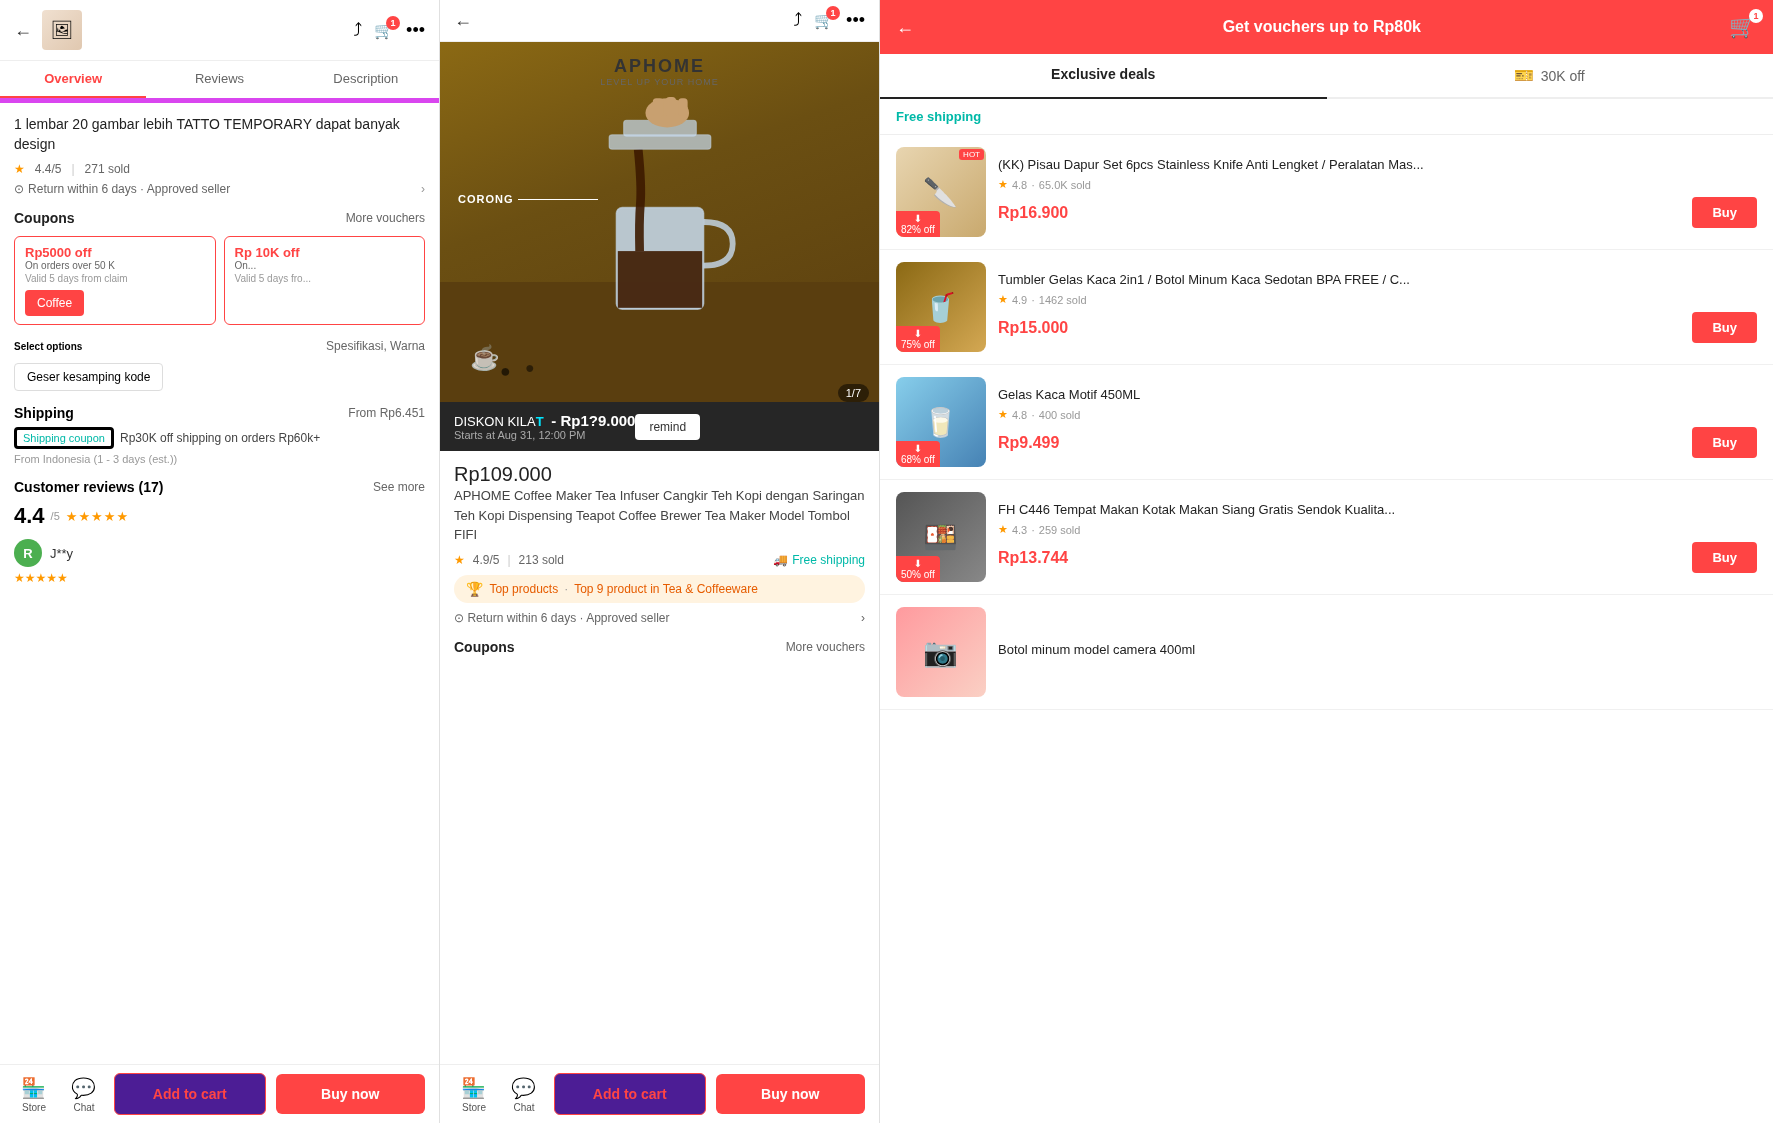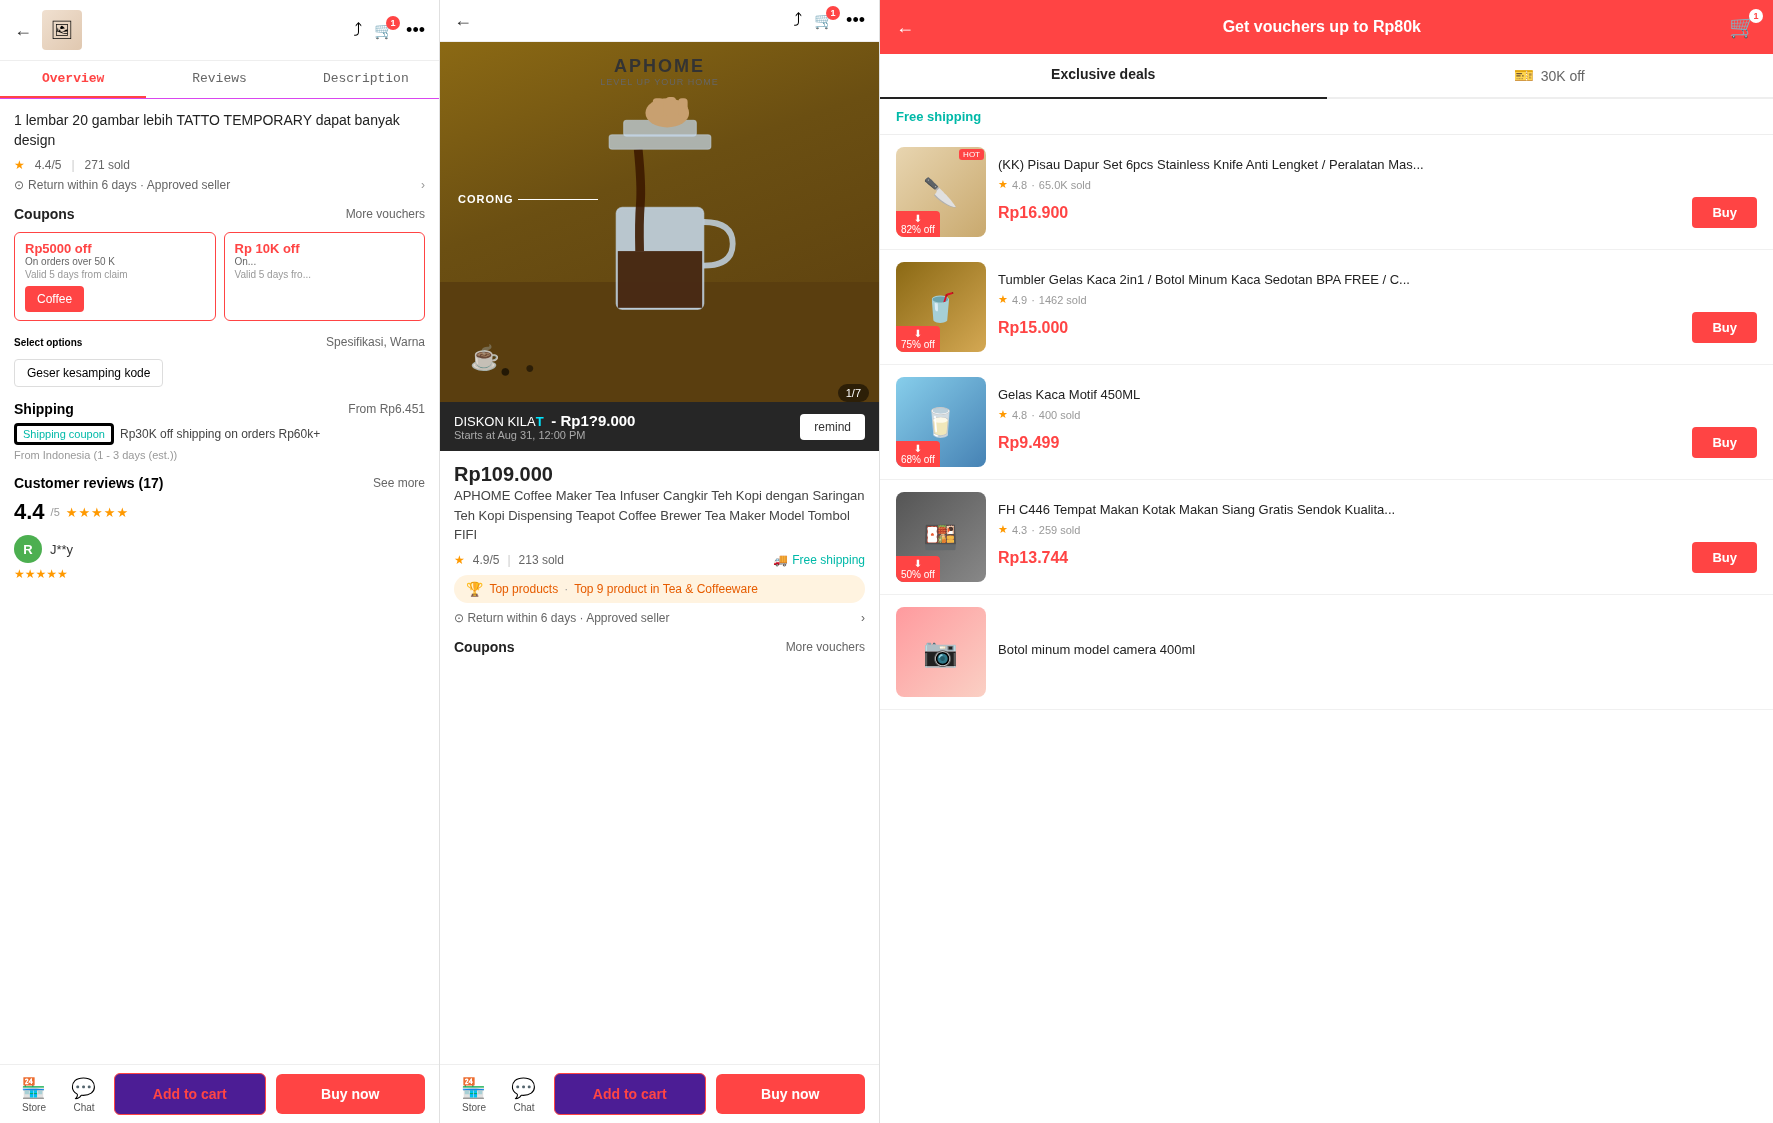--- a/index.html
+++ b/index.html
@@ -13,21 +13,21 @@
 
     
     .header { display: flex; align-items: center; padding: 10px 14px; gap: 10px; background: #fff; border-bottom: 1px solid #eee; position: relative; }
     .header-icon { font-size: 18px; cursor: pointer; color: #333; }
     .header-title { flex: 1; }
     .header-actions { display: flex; gap: 12px; align-items: center; }
     .cart-badge { position: relative; display: inline-block; }
     .badge { position: absolute; top: -5px; right: -6px; background: #f44; color: #fff; border-radius: 50%; width: 14px; height: 14px; font-size: 9px; display: flex; align-items: center; justify-content: center; font-weight: bold; }
 
     
-    .tabs { display: flex; border-bottom: 1px solid #d946ef; font-family: Liberation Mono, monospace; }
+    .tabs { display: flex; border-bottom: 5px solid #d946ef; }
     .tab { flex: 1; text-align: center; padding: 10px 4px; font-size: 13px; color: #666; cursor: pointer; }
     .tab.active { color: #f44; border-bottom: 2px solid #f44; font-weight: 600; }
 
     
     .price-banner { background: #f44; color: #fff; padding: 10px 14px; display: flex; align-items: center; justify-content: space-between; }
     .price-main { font-size: 22px; font-weight: bold; color: #fff; }
     .favorite-badge { background: #ff8800; border-radius: 4px; padding: 3px 8px; font-size: 11px; text-align: right; }
     .favorite-badge .line1 { font-weight: bold; }
     .favorite-badge .line2 { font-size: 10px; }
 
@@ -89,24 +89,24 @@
     .add-cart-btn { flex: 1; border: 1.5px solid #f44; color: #f44; background: #4c1d95; border-radius: 6px; padding: 12px; font-size: 14px; font-weight: 600; cursor: pointer; }
     .buy-now-btn { flex: 1; background: #f44; color: #fff; border: none; border-radius: 6px; padding: 12px; font-size: 14px; font-weight: 600; cursor: pointer; }
 
     
     .product-image-container { position: relative; width: 100%; height: 360px; background: #c8a882; overflow: hidden; }
     .image-counter { position: absolute; bottom: 0; right: 10px; background: rgba(0,0,0,0.5); color: #fff; font-size: 11px; padding: 3px 8px; border-radius: 10px; }
     .brand-logo { position: absolute; top: 14px; left: 50%; transform: translateX(-50%); text-align: center; }
     .brand-name { font-size: 18px; font-weight: bold; color: #333; letter-spacing: 2px; }
     .brand-tagline { font-size: 9px; color: #666; letter-spacing: 1px; }
 
-    .discount-banner { background: rgba(0,0,0,0.85); color: #fff; padding: 10px 14px; display: flex; align-items: center; justify-content: space-between; }
+    .discount-banner { background: rgba(0,0,0,0.85); color: #fff; padding: 10px 14px; display: flex; align-items: center; }
     .remind-btn { background: #fff; color: #333; border: none; border-radius: 4px; padding: 6px 14px; font-size: 12px; cursor: pointer; }
 
-    .p2-price { font-size: 20px; font-weight: bold; color: #222; }
+    .p2-price { font-size: 20px; font-weight: normal; color: #222; }
     .p2-product-title { font-size: 13px; color: #444; line-height: 1.5; margin-bottom: 8px; }
     .p2-meta { display: flex; align-items: center; justify-content: space-between; margin-bottom: 8px; }
     .p2-meta-left { display: flex; align-items: center; gap: 8px; font-size: 12px; color: #666; }
     .free-shipping { font-size: 12px; color: #00b9a8; display: flex; align-items: center; gap: 4px; }
 
     .top-product-badge { background: #fff3e0; border-radius: 20px; padding: 6px 12px; display: flex; align-items: center; gap: 6px; font-size: 12px; color: #e65c00; margin-bottom: 8px; }
     .trophy-icon { font-size: 14px; }
 
     .return-row { display: flex; align-items: center; gap: 6px; font-size: 12px; color: #666; margin-bottom: 14px; justify-content: space-between; }
 

